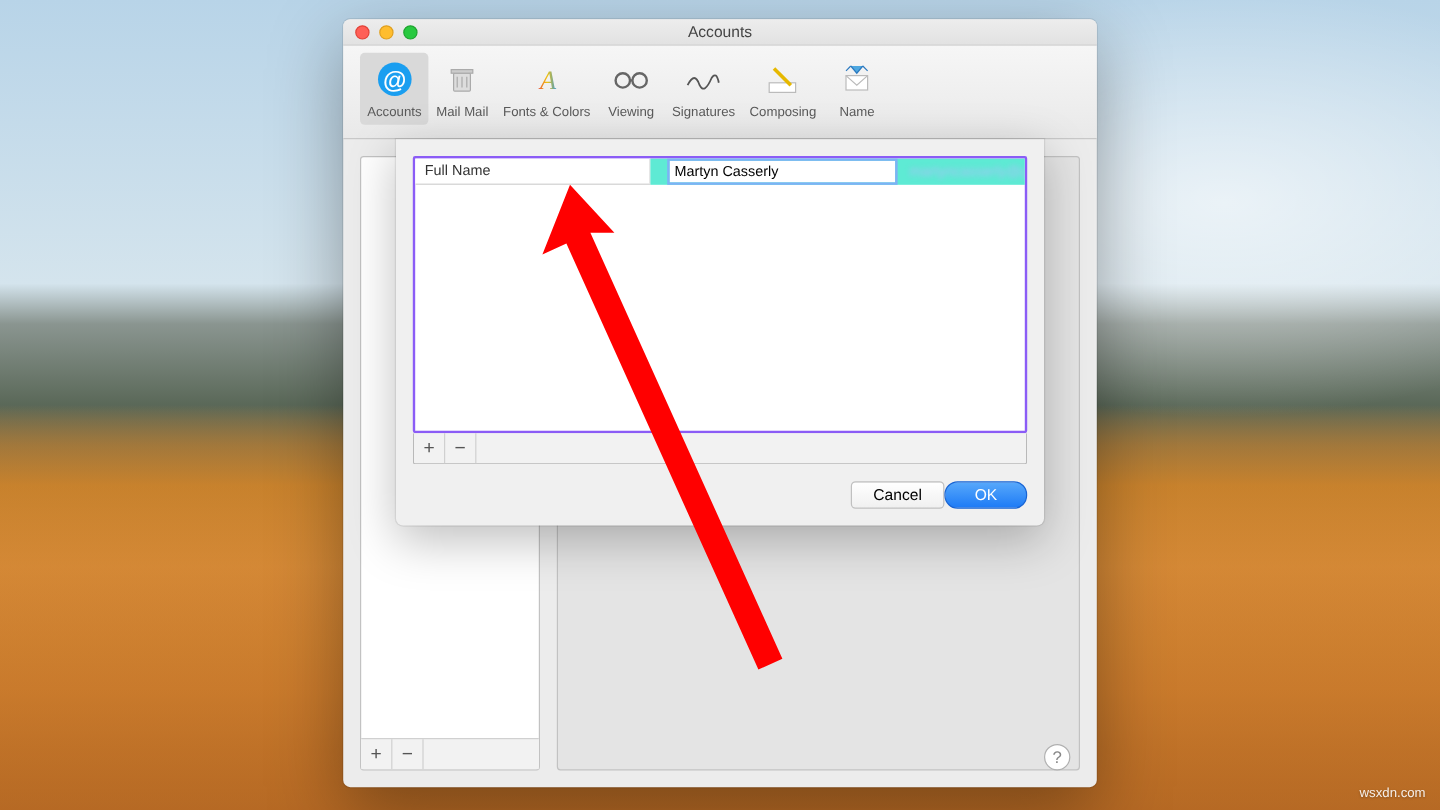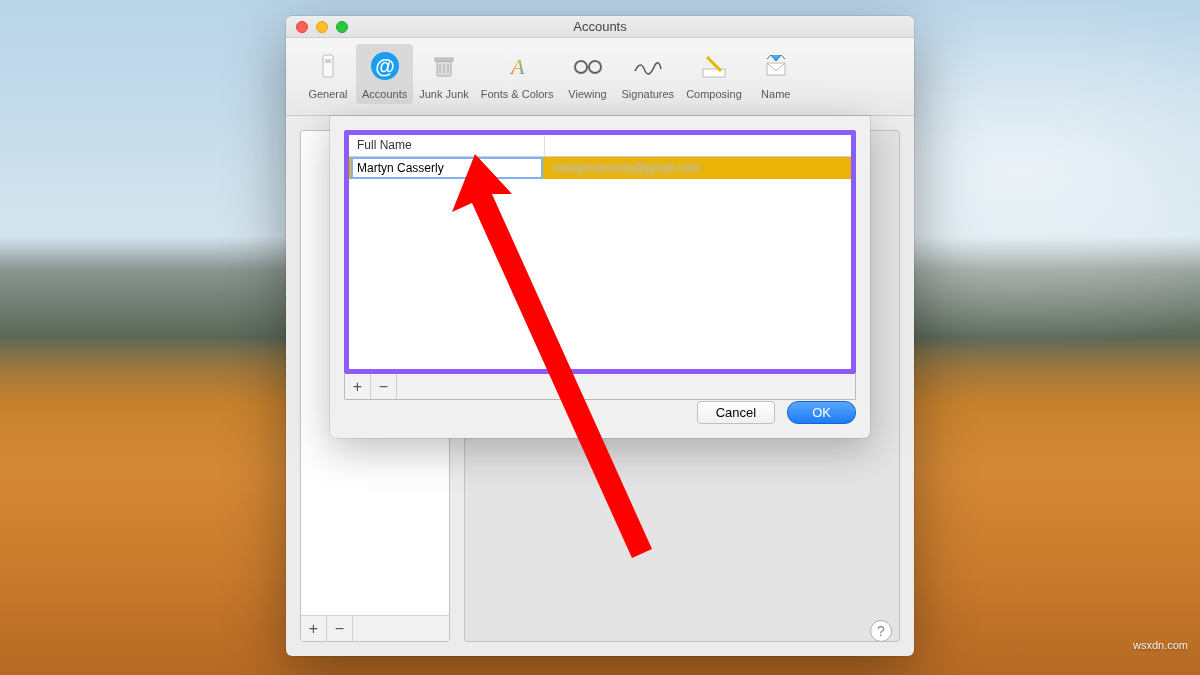--- a/index.html
+++ b/index.html
@@ -13,21 +13,21 @@
     }
     .background-overlay {
       position: absolute;
       inset: 0;
       background:
         radial-gradient(ellipse at 85% 25%, rgba(255,255,255,0.6) 0%, transparent 25%),
         linear-gradient(to bottom, transparent 0%, transparent 50%, rgba(200,120,40,0.3) 55%, rgba(180,100,30,0.5) 100%);
     }
     .watermark {
       position: absolute;
-      bottom: 24px;
+      bottom: 8px;
       right: 12px;
       color: rgba(255,255,255,0.9);
       font-size: 11px;
       text-shadow: 0 1px 2px rgba(0,0,0,0.3);
     }
     .window {
       position: absolute;
       left: 286px;
       top: 16px;
       width: 628px;
@@ -152,44 +152,45 @@
       background: #f0f0f0;
       border-radius: 0 0 6px 6px;
       box-shadow: 0 12px 40px rgba(0,0,0,0.25), 0 0 0 1px rgba(0,0,0,0.08);
       padding: 14px;
       display: flex;
       flex-direction: column;
     }
     .table-container {
       flex: 1;
       background: #fff;
-      border: 5px solid #8b5cf6;
+      border: 2px solid #8b5cf6;
       border-radius: 2px;
       overflow: hidden;
       display: flex;
-      flex-direction: column;
+      flex-direction: row;
     }
     .table-header {
       display: flex;
       height: 22px;
       background: #fff;
       border-bottom: 1px solid #d0d0d0;
     }
     .th {
       padding: 3px 8px;
       font-size: 12px;
       color: #333;
       border-right: 1px solid #e0e0e0;
     }
     .th-name { width: 196px; }
     .th-email { flex: 1; border-right: none;}
     .table-row {
       display: flex;
       height: 22px;
-      background: #eab308;
+      background: #5eead4;
+      padding-left: 12px;
     }
     .td {
       padding: 2px 4px;
       font-size: 12px;
       color: #fff;
       display:flex;align-items:center;
     }
     .td-name { width: 196px; }
     .td-name input {
       width: 100%;
@@ -209,24 +210,23 @@
     }
     .dialog-toolbar {
       height: 26px;
       background: #f2f2f2;
       border: 1px solid #b9b9b9;
       border-top: none;
       display: flex;
       border-radius: 0 0 2px 2px;
     }
     .dialog-buttons {
-      margin-top: 1px;
+      margin-top: 14px;
       display: flex;
       justify-content: flex-end;
-      gap: 12px;
     }
     .btn {
       padding: 3px 18px;
       font-size: 13px;
       border-radius: 4px;
       border: 1px solid #c0c0c0;
       background: linear-gradient(#fff, #f0f0f0);
       cursor: pointer;
     }
     .btn-primary {
@@ -254,49 +254,40 @@
   <div class="titlebar">
     <div class="traffic-lights">
       <div class="tl tl-red"></div>
       <div class="tl tl-yellow"></div>
       <div class="tl tl-green"></div>
     </div>
     <div class="window-title">Accounts</div>
   </div>
 
   <div class="toolbar">
-    <div class="toolbar-item">
-      <div class="toolbar-icon">
-        <svg width="30" height="30" viewBox="0 0 30 30">
-            <rect x="10" y="4" width="10" height="22" rx="2" fill="#f9f9f9" stroke="#bbb"></rect>
-            <rect x="12" y="8" width="6" height="4" fill="#d0d0d0"></rect>
-          </svg>
-      </div>
-      <span class="toolbar-label">General</span>
-    </div>
     <div class="toolbar-item active">
       <div class="toolbar-icon">
         <svg width="32" height="32" viewBox="0 0 32 32">
             <circle cx="16" cy="16" r="14" fill="#1a9ef0"></circle>
             <text x="16" y="23" font-size="20" text-anchor="middle" fill="#fff" font-weight="bold">@</text>
           </svg>
       </div>
       <span class="toolbar-label">Accounts</span>
     </div>
     <div class="toolbar-item">
       <div class="toolbar-icon">
         <svg width="30" height="30" viewBox="0 0 30 30">
             <rect x="8" y="10" width="14" height="15" rx="1" fill="#ddd" stroke="#aaa"></rect>
             <rect x="6" y="7" width="18" height="3" fill="#ccc" stroke="#aaa"></rect>
             <line x1="11" y1="13" x2="11" y2="22" stroke="#aaa"></line>
             <line x1="15" y1="13" x2="15" y2="22" stroke="#aaa"></line>
             <line x1="19" y1="13" x2="19" y2="22" stroke="#aaa"></line>
           </svg>
       </div>
-      <span class="toolbar-label">Junk Junk</span>
+      <span class="toolbar-label">Mail Mail</span>
     </div>
     <div class="toolbar-item">
       <div class="toolbar-icon">
         <svg width="32" height="32" viewBox="0 0 32 32">
             <text x="10" y="24" font-size="22" font-style="italic" font-family="serif" fill="url(#g1)">A</text>
             <defs>
               <linearGradient id="g1">
                 <stop offset="0" stop-color="#e74c3c"></stop>
                 <stop offset="0.5" stop-color="#f1c40f"></stop>
                 <stop offset="1" stop-color="#3498db"></stop>

